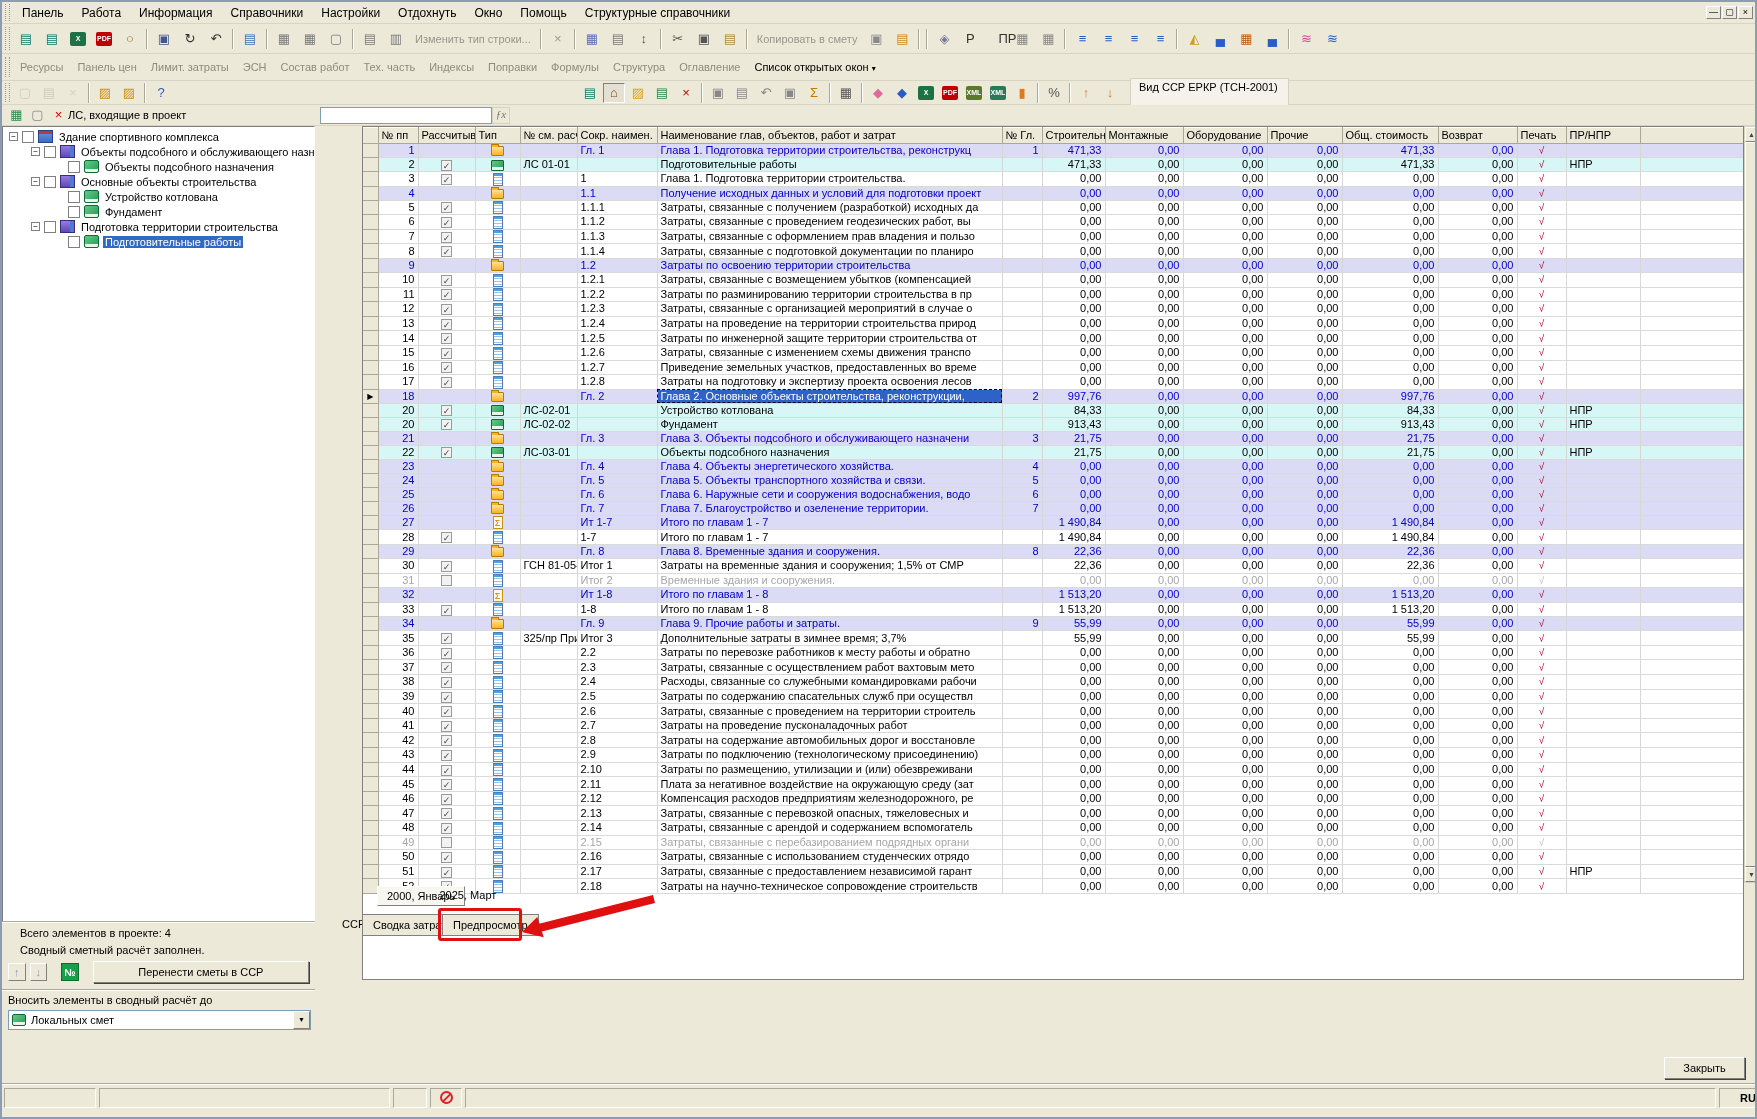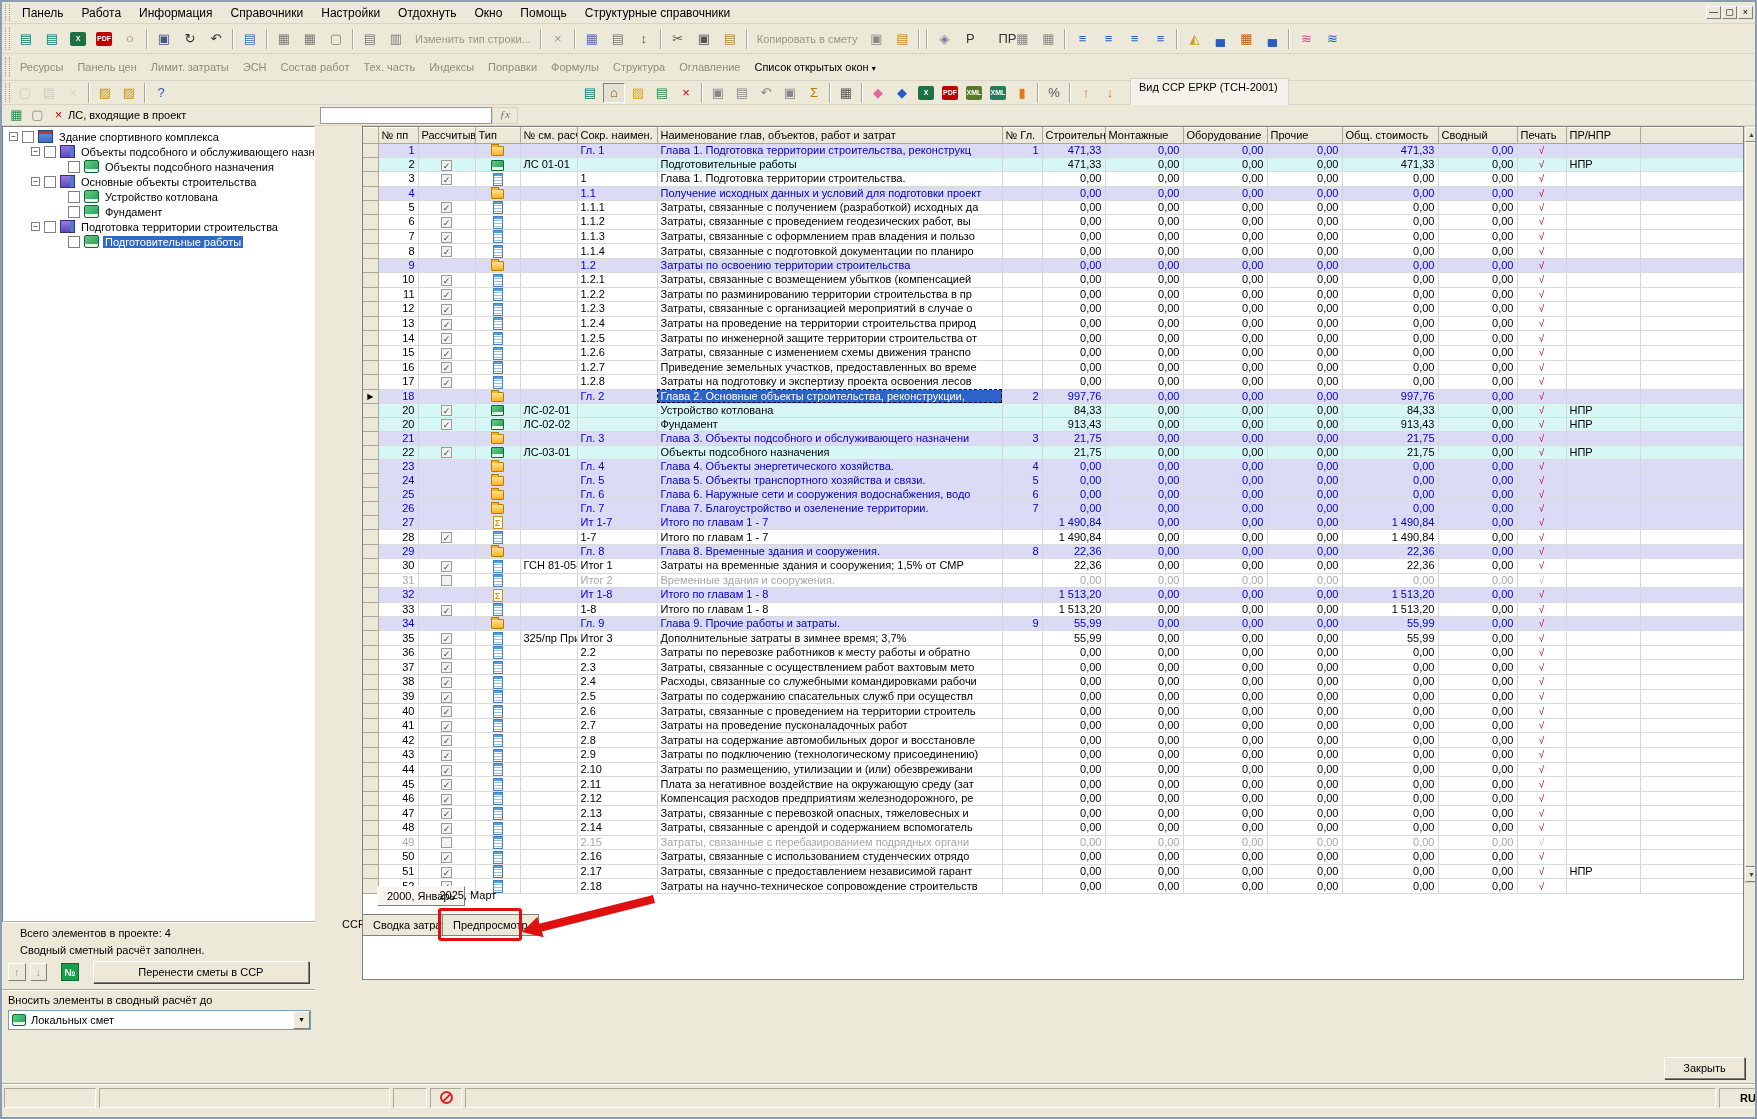--- a/index.html
+++ b/index.html
@@ -32,21 +32,21 @@
   .tsep{width:2px;height:20px;margin:0 3px;border-left:1px solid #aca899;border-right:1px solid #fff;}
   .tlabel{color:#9a968a;padding:0 6px;white-space:nowrap;}
   .tbtn.dis .ticon{opacity:.45;filter:grayscale(1);}
   .txtbtn{padding:3px 7px;color:#8f8b7e;white-space:nowrap;}
   .txtbtn.en{color:#000;}
   .arrow-down{font-size:8px;margin-left:3px;}
   #viewbox{margin-left:8px;padding:2px 10px 14px 8px;background:#f4f2ea;border:1px solid #d6d2c2;min-width:150px;white-space:nowrap;}
   
   #fxrow .lpheader{padding-left:6px;width:313px;}
   #fxinput{position:absolute;left:318px;top:2px;width:172px;height:17px;background:#fff;border:1px solid #7f9db9;}
-  #fxbtn{position:absolute;left:490px;top:2px;width:26px;height:17px;text-align:center;font-family:"Liberation Serif","DejaVu Serif",serif;font-style:italic;color:#777;border:1px solid #d6d2c2;background:#ece9d8;}
+  #fxbtn{position:absolute;left:490px;top:2px;width:18px;height:17px;text-align:center;font-family:"Liberation Serif","DejaVu Serif",serif;font-style:italic;color:#777;border:1px solid #d6d2c2;background:#ece9d8;}
   
   #treepanel{position:absolute;left:0;top:124px;width:313px;height:796px;background:#fff;border:1px solid;border-color:#808080 #fff #fff #808080;overflow:hidden;padding-top:2px;}
   .trow{height:15px;display:flex;align-items:center;white-space:nowrap;}
   .texp{width:9px;height:9px;border:1px solid #808080;background:#fff;font-size:8px;line-height:7px;text-align:center;margin-right:4px;flex:none;color:#000;}
   .tcb{width:12px;height:12px;border:1px solid #808080;background:#fff;margin-right:4px;flex:none;}
   .ticon-tree{width:15px;height:13px;margin-right:4px;flex:none;position:relative;}
   .t-building{background:linear-gradient(#6d95e0,#3f6cc0);border:1px solid #23438a;box-shadow:inset 0 3px 0 #c03a2a;}
   .t-complex{background:linear-gradient(#9a7ae0,#5b49b8);border:1px solid #3a2a80;box-shadow:inset -4px 0 0 #4f7ad0;}
   .t-book{background:linear-gradient(135deg,#67c98a,#1f9e52);border:1px solid #0c6b34;border-radius:2px 2px 2px 2px;box-shadow:inset 0 -3px 0 #e8f6ec;}
   .tlbl{padding:0 2px;}
@@ -492,21 +492,21 @@
           <th>Тип</th>
           <th>№ см. расч.</th>
           <th>Сокр. наимен.</th>
           <th>Наименование глав, объектов, работ и затрат</th>
           <th>№ Гл.</th>
           <th>Строительные</th>
           <th>Монтажные</th>
           <th>Оборудование</th>
           <th>Прочие</th>
           <th>Общ. стоимость</th>
-          <th>Сводный</th>
+          <th>Возврат</th>
           <th>Печать</th>
           <th>ПР/НПР</th>
           <th></th>
         </tr>
       </thead>
       <tbody>
         <tr class="r-ch">
           <td class="selc"></td>
           <td class="num">1</td>
           <td class="cen"></td>

